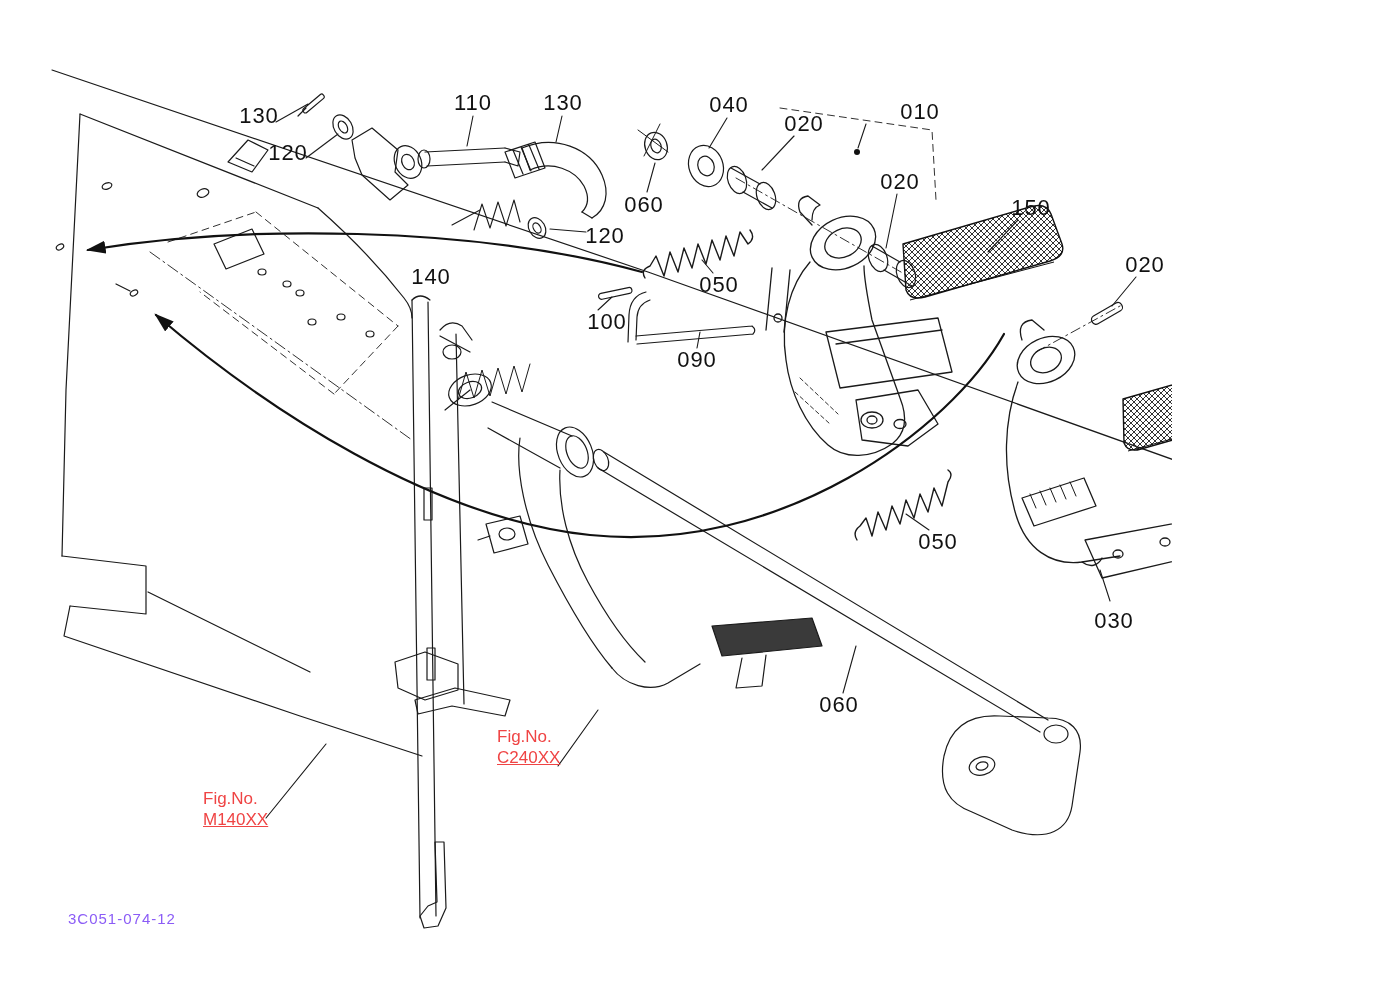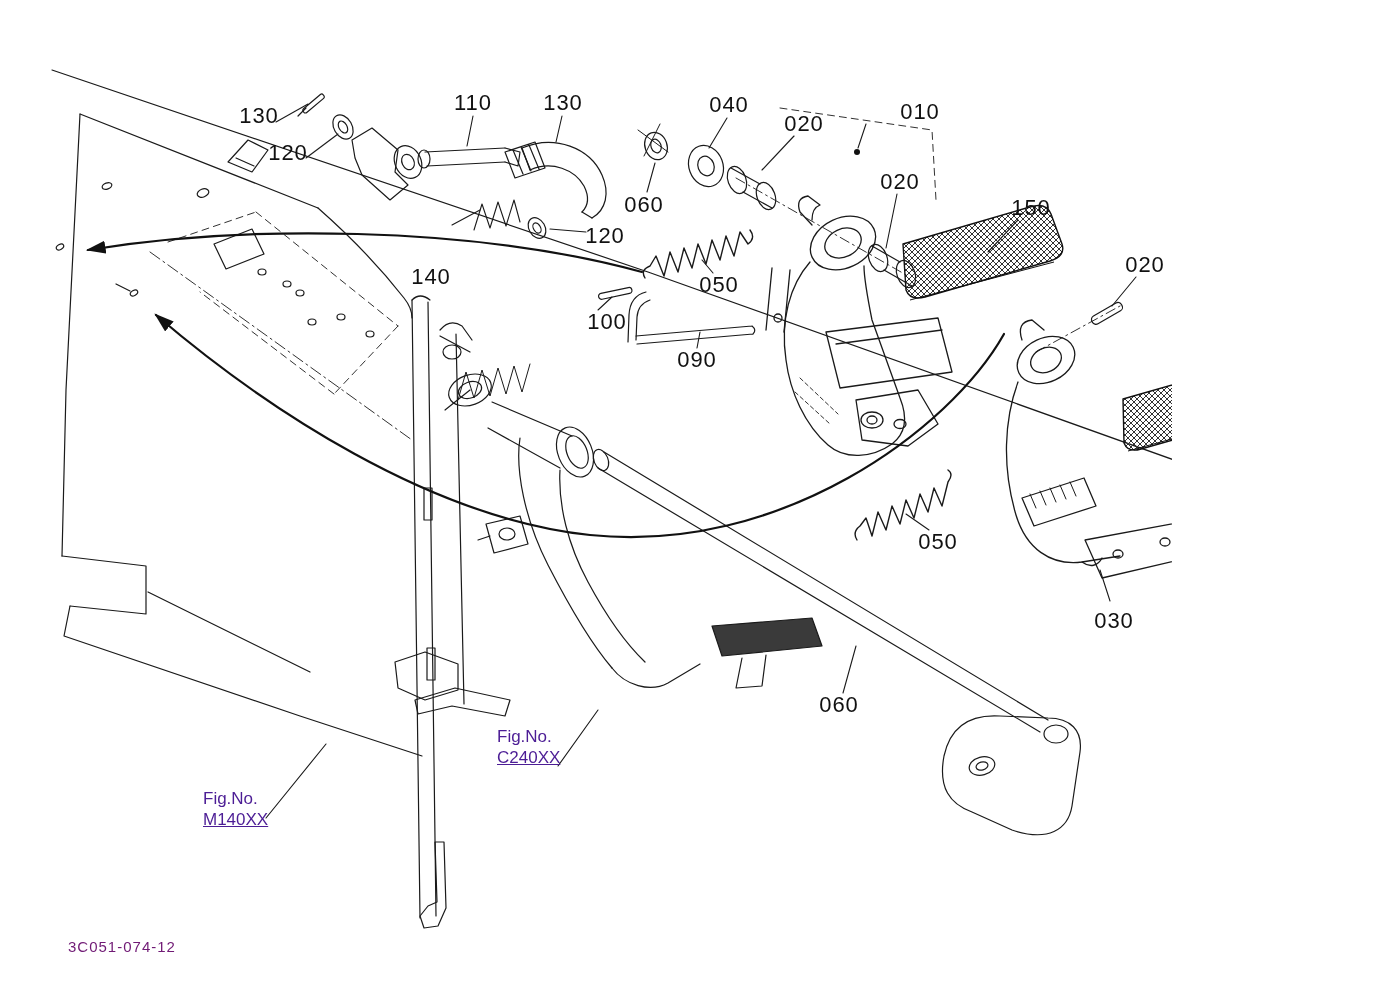--- a/index.html
+++ b/index.html
@@ -1,23 +1,23 @@
 <!DOCTYPE html>
 <html><head>
 <meta charset="utf-8">
 <style>
   html,body{margin:0;padding:0;background:#fff;}
   #page{position:relative;width:1172px;height:1001px;background:#ffffff;overflow:hidden;
         font-family:Liberation Sans, sans-serif;color:#111;}
   #art{position:absolute;left:0;top:0;}
   .callout{position:absolute;transform:translate(-50%,-50%);font-size:22px;letter-spacing:1px;
            color:#111;white-space:nowrap;}
-  .figref{position:absolute;font-size:17px;line-height:21px;color:#4c1d95;white-space:nowrap;}
+  .figref{position:absolute;font-size:17px;line-height:21px;color:#ef4444;white-space:nowrap;}
   .figref .code{text-decoration:underline;}
-  #drawing-number{position:absolute;left:68px;top:910px;font-size:15px;letter-spacing:1px;color:#701a75;margin-top:28px;}
+  #drawing-number{position:absolute;left:68px;top:910px;font-size:15px;letter-spacing:1px;color:#8b5cf6;}
 </style>
 </head>
 <body>
 
 <div id="page">
 
   <svg id="art" width="1379" height="1001" viewBox="0 0 1379 1001">
     <defs>
       <pattern id="knurl" width="6" height="6" patternUnits="userSpaceOnUse">
         <path d="M0 6 L6 0 M0 0 L6 6" stroke="#333" stroke-width="1" fill="none"></path>

